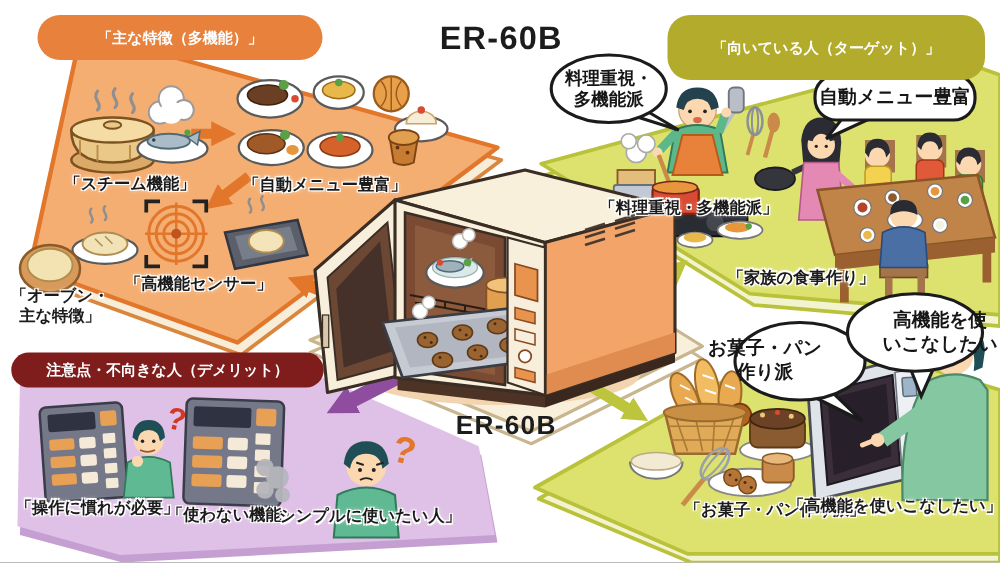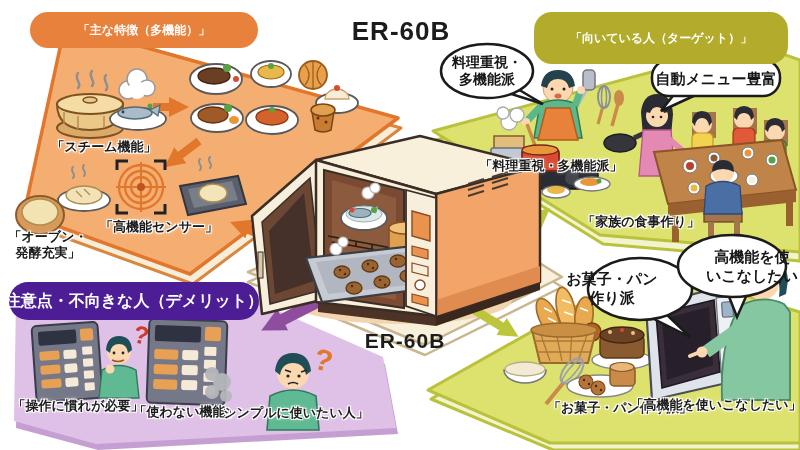--- a/index.html
+++ b/index.html
@@ -485,29 +485,30 @@
 </svg>
 
 <div class="title" style="left:401px;top:31px;">ER-60B</div>
 
 <div class="badge" style="left:30px;top:12px;width:228px;height:36px;background:#e8813b;border-radius:18px;">
   <span>「主な特徴（多機能）」</span>
 </div>
 <div class="badge" style="left:534px;top:12px;width:254px;height:52px;background:#b3ab2b;border-radius:18px;">
   <span>「向いている人（ターゲット）」</span>
 </div>
-<div class="badge" style="left:9px;top:282px;width:250px;height:38px;background:#4c1d95;border-radius:19px;font-size:16px;">
+<div class="badge" style="left:9px;top:282px;width:250px;height:28px;background:#7f1d1d;border-radius:19px;font-size:12px;">
   <span>注意点・不向きな人（デメリット）</span>
 </div>
 
 <div class="label" style="left:104px;top:147px;">「スチーム機能」</div>
+<div class="label" style="left:260px;top:148px;">「自動メニュー豊富」</div>
 <div class="label" style="left:159px;top:227px;">「高機能センサー」</div>
 <div class="label two" style="left:48px;top:245px;">
   <span style="display:block;">「オーブン・</span>
-  <span style="display:block;">発酵充実」</span>
+  <span style="display:block;">主な特徴」</span>
 </div>
 
 <div class="label" style="left:551px;top:166px;">「料理重視・多機能派」</div>
 <div class="label" style="left:641px;top:222px;">「家族の食事作り」</div>
 
 <div class="model" style="left:405px;top:341px;">ER-60B</div>
 
 <div class="label" style="left:78px;top:406px;">「操作に慣れが必要」</div>
 <div class="label" style="left:186px;top:412px;">「使わない機能」</div>
 <div class="label" style="left:296px;top:413px;">シンプルに使いたい人」</div>

